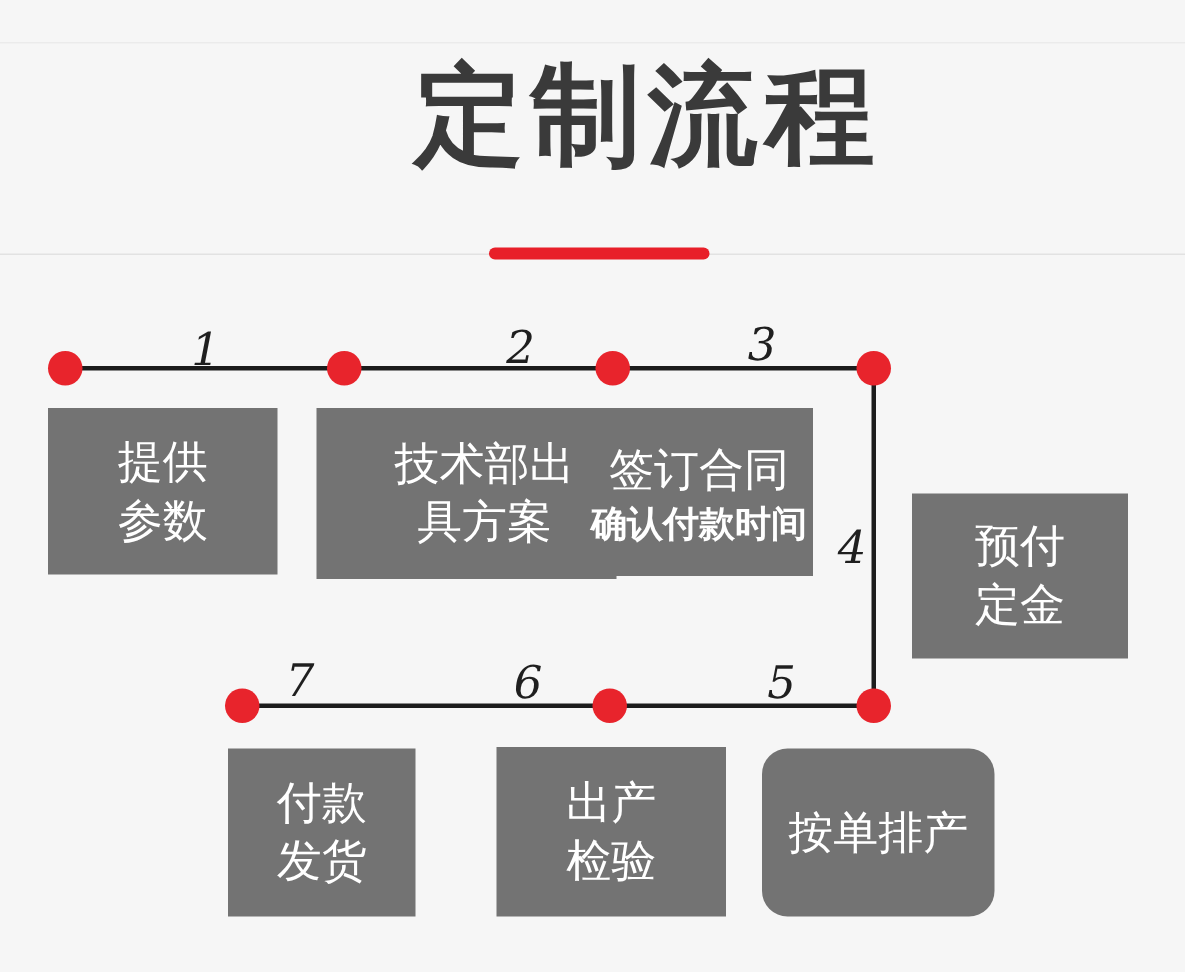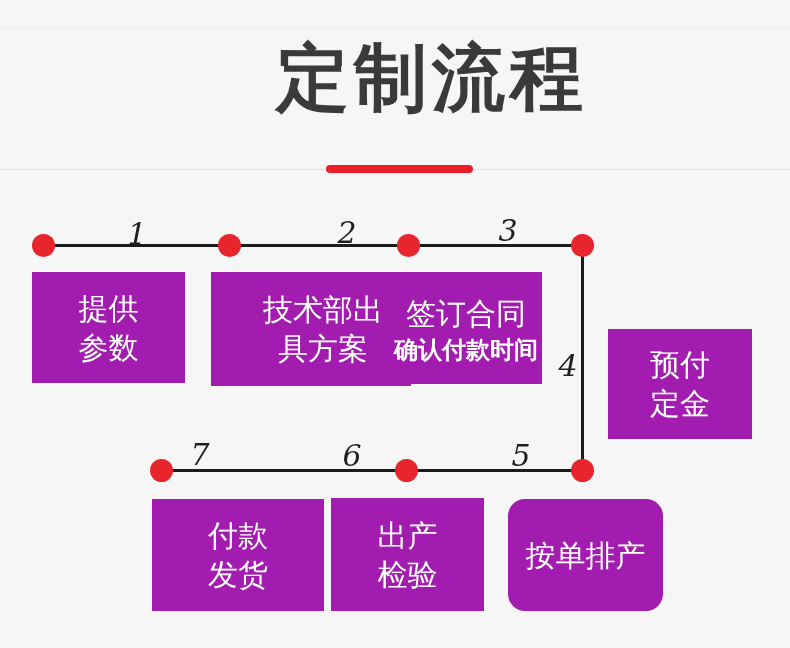--- a/index.html
+++ b/index.html
@@ -38,35 +38,35 @@
     background: #e8242c; z-index: 3;
   }
 
   .num {
     position: absolute; width: 44px; text-align: center;
     font-family: "DejaVu Serif", serif; font-style: italic;
     font-size: 30px; color: #1f1f1f; line-height: 1; z-index: 2;
   }
 
   .box {
-    position: absolute; background: #a21caf; color: #ffffff;
+    position: absolute; background: #737373; color: #ffffff;
     display: flex; flex-direction: column; align-items: center; justify-content: center;
     text-align: center; font-size: 30px; line-height: 39px; z-index: 2;
   }
   .box .sub { font-size: 24px; font-weight: 700; line-height: 27px; margin-top: 3px; }
 
   
   .box-1 { left: 32px;  top: 272px; width: 153px; height: 111px; }
   .box-2 { left: 211px; top: 272px; width: 176px; height: 114px; padding-left: 24px; }
   .box-3 { left: 390px; top: 272px; width: 152px; height: 112px; }
   .box-4 { left: 608px; top: 329px; width: 144px; height: 110px; }
   
   .box-5 { left: 508px; top: 499px; width: 155px; height: 112px; border-radius: 17px; }
   .box-6 { left: 331px; top: 498px; width: 153px; height: 113px; }
-  .box-7 { left: 152px; top: 499px; width: 172px; height: 112px; }
+  .box-7 { left: 152px; top: 499px; width: 125px; height: 112px; }
 </style>
 </head>
 <body>
 
 <div class="stage">
 
   <div class="top-hairline"></div>
 
   <h1 class="page-title">定制流程</h1>
 

